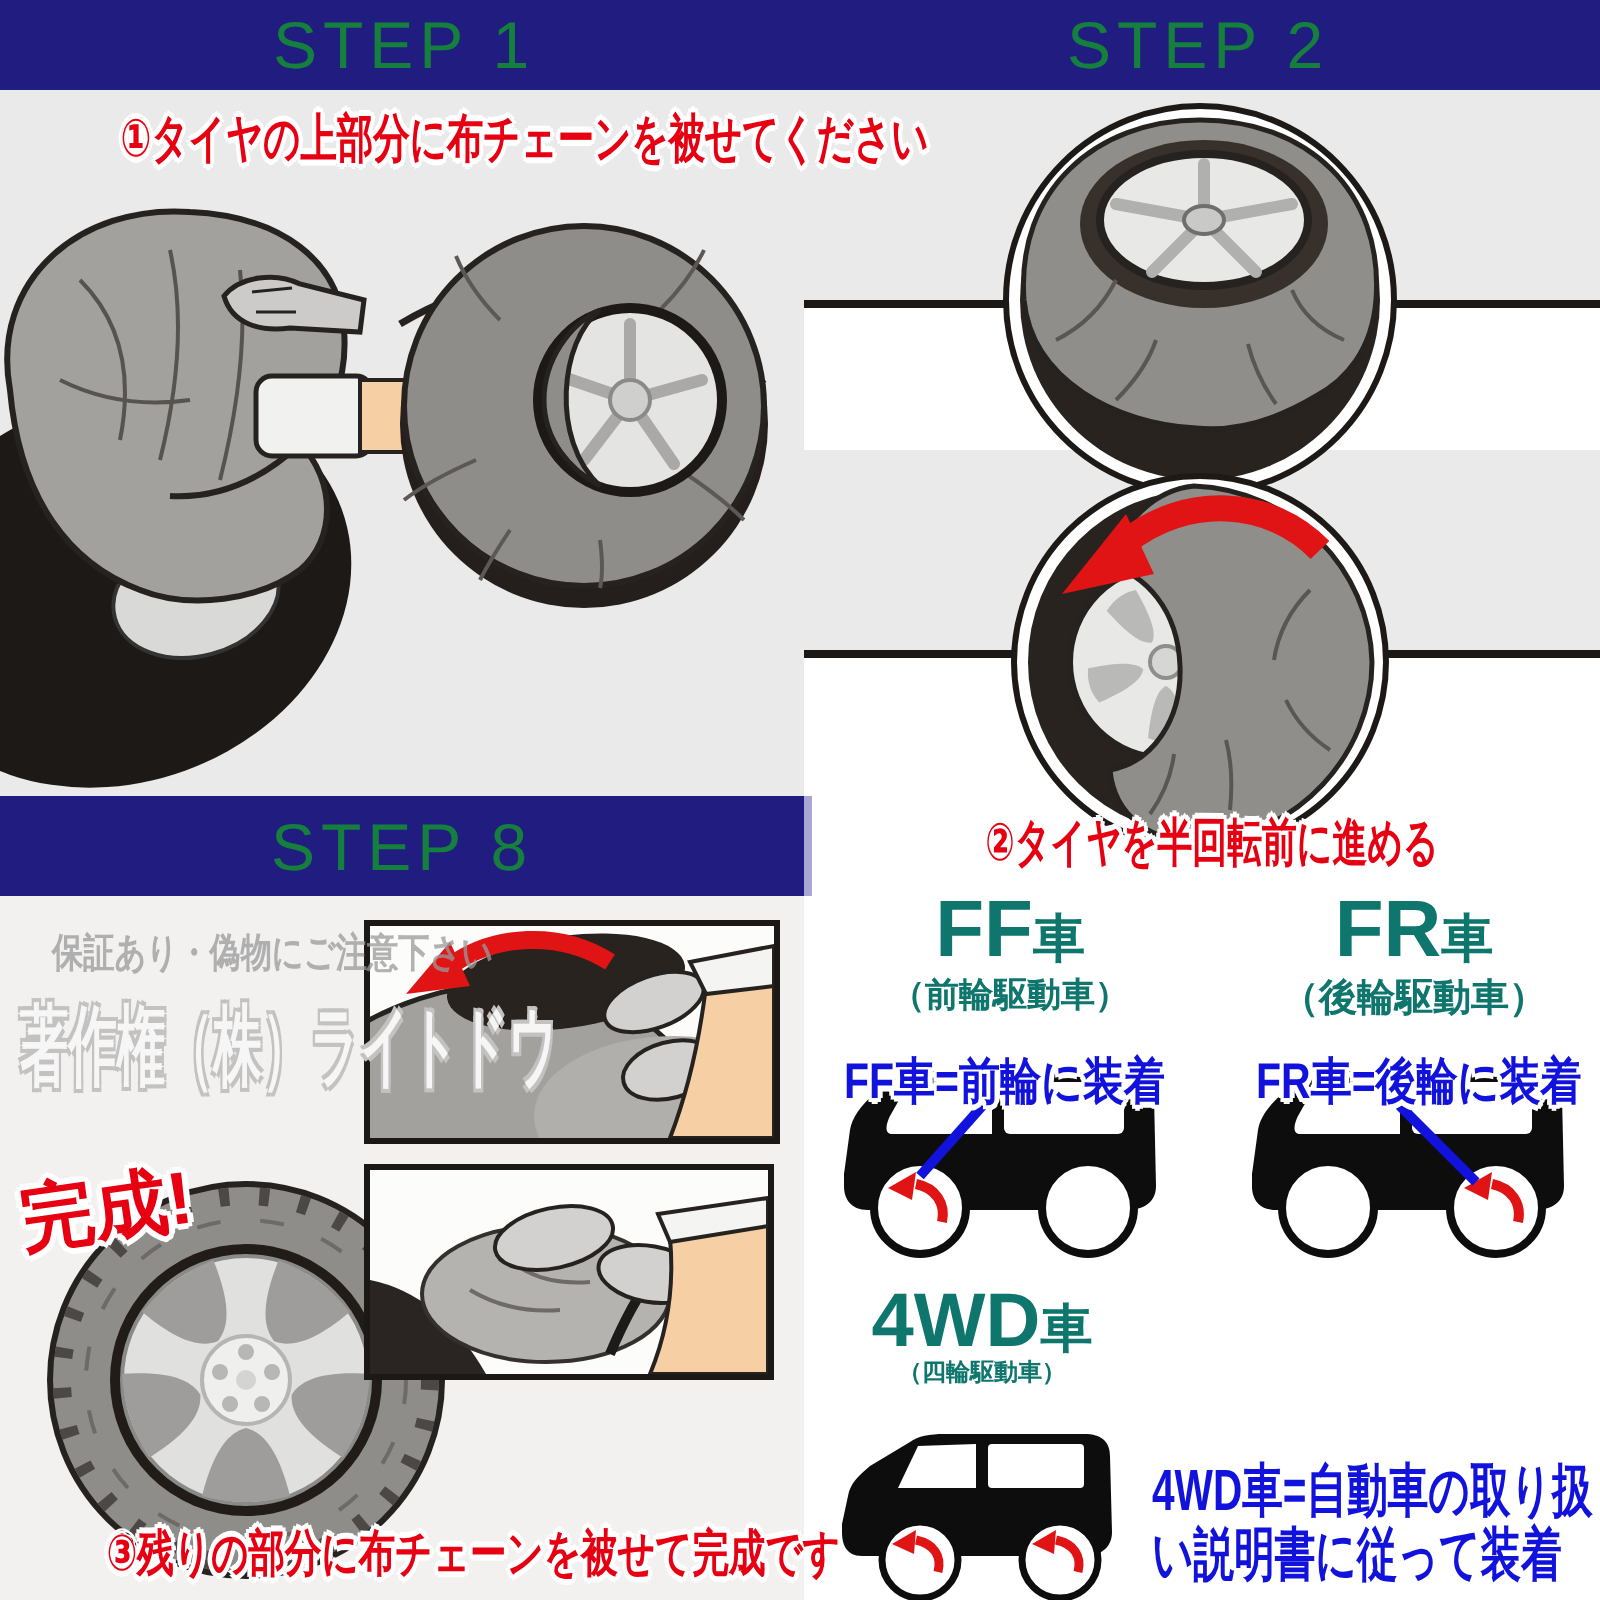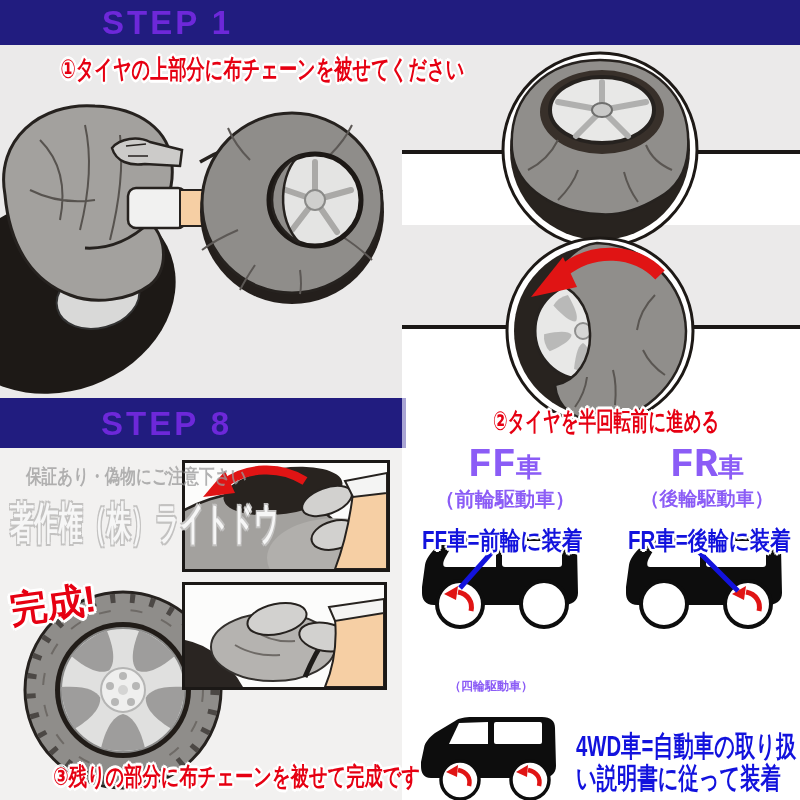--- a/index.html
+++ b/index.html
@@ -1,44 +1,45 @@
 <!DOCTYPE html>
 <html><head>
 <meta charset="utf-8">
 <style>
   html,body{margin:0;padding:0;background:#fff;}
   .page{position:relative;width:800px;height:800px;overflow:hidden;background:#fff;
         font-family:"Liberation Sans","DejaVu Sans",sans-serif;}
   .abs{position:absolute;}
   
   .banner{background:#211c7f;}
-  .banner-text{color:#6d28d9;font-weight:bold;font-size:33px;letter-spacing:3px;}
+  .banner-text{color:#15803d;font-weight:normal;font-size:33px;letter-spacing:3px;text-align:center;}
   
   .otl-red{color:#e60012;font-weight:bold;white-space:nowrap;
     text-shadow:-2px -2px 0 #fff,0 -3px 0 #fff,2px -2px 0 #fff,3px 0 0 #fff,
                 2px 2px 0 #fff,0 3px 0 #fff,-2px 2px 0 #fff,-3px 0 0 #fff;}
   .otl-blue{color:#1212dd;font-weight:bold;white-space:nowrap;
     text-shadow:-2px -2px 0 #fff,0 -3px 0 #fff,2px -2px 0 #fff,3px 0 0 #fff,
                 2px 2px 0 #fff,0 3px 0 #fff,-2px 2px 0 #fff,-3px 0 0 #fff;}
-  .black-title{color:#8b5cf6;font-weight:bold;text-align:center;white-space:nowrap;font-family:Liberation Mono, monospace;}
+  .black-title{color:#0f766e;font-weight:bold;text-align:center;white-space:nowrap;}
   .wm1{color:#9a9a9a;opacity:.75;font-weight:bold;font-size:20px;white-space:nowrap;
        transform:scaleX(.78);transform-origin:left top;}
   .wm2{color:rgba(252,252,252,.9);font-weight:bold;font-size:44px;white-space:nowrap;
        transform:scaleX(.55);transform-origin:left top;
        text-shadow:-2px -2px 0 #c3c2c1,2px -2px 0 #c3c2c1,-2px 2px 0 #c3c2c1,2px 2px 0 #c3c2c1;}
   .frame{background:#fcfcfb;border:3px solid #1b1816;box-sizing:border-box;overflow:hidden;}
   .sqz{transform-origin:center top;}
 </style>
 </head>
 <body>
 
 <div class="page">
 
   <div class="abs banner" style="left:0;top:0;width:800px;height:45px;"></div>
   <div class="abs banner-text" style="left:102px;top:4px;width:200px;">STEP 1</div>
+  <div class="abs banner-text" style="left:499px;top:4px;width:200px;">STEP 2</div>
 
   <div class="abs" style="left:0;top:45px;width:402px;height:353px;background:#ebeaea;"></div>
   <div class="abs" style="left:402px;top:45px;width:398px;height:107px;background:#ebeaea;"></div>
   <div class="abs" style="left:402px;top:150px;width:398px;height:4px;background:#1b1816;"></div>
   <div class="abs" style="left:402px;top:225px;width:398px;height:101px;background:#ebeaea;"></div>
   <div class="abs" style="left:402px;top:325px;width:398px;height:4px;background:#1b1816;"></div>
   <div class="abs" style="left:0;top:448px;width:402px;height:352px;background:#f2f1f0;"></div>
 
   <div class="abs otl-red sqz" style="left:0;top:52px;width:402px;font-size:26px;text-align:center;transform:scaleX(.7);">①タイヤの上部分に布チェーンを被せてください</div>
 
@@ -189,21 +190,21 @@
   <div class="abs wm1" style="left:26px;top:463px;z-index:5;">保証あり・偽物にご注意下さい</div>
   <div class="abs wm2" style="left:10px;top:494px;z-index:5;">著作権（株）ライトドウ</div>
 
   <div class="abs otl-red" style="left:10px;top:580px;font-size:37px;transform:rotate(-8deg);z-index:6;">完成!</div>
 
   <div class="abs otl-red sqz" style="left:0;top:760px;width:394px;font-size:25px;text-align:center;transform:scaleX(.73);z-index:6;">③残りの部分に布チェーンを被せて完成です</div>
 
   <div class="abs black-title" style="left:405px;top:443px;width:200px;font-size:40px;">
     <span>FF</span><span style="font-size:26px;">車</span>
   </div>
-  <div class="abs black-title" style="left:405px;top:486px;width:200px;font-size:20px;">（前輪駆動車）</div>
+  <div class="abs black-title" style="left:405px;top:486px;width:200px;font-size:17px;">（前輪駆動車）</div>
   <div class="abs black-title" style="left:607px;top:443px;width:200px;font-size:40px;">
     <span>FR</span><span style="font-size:26px;">車</span>
   </div>
   <div class="abs black-title" style="left:607px;top:486px;width:200px;font-size:19px;">（後輪駆動車）</div>
 
   <svg class="abs" style="left:416px;top:515px;" width="170" height="115" viewBox="0 0 170 115">
     <path d="M 6,72 L 9,50 C 10,44 14,38 22,31 C 30,24 40,20 52,20 L 146,20 C 157,20 161,25 161,33
              L 162,78 C 162,86 156,90 147,90 L 18,90 C 9,90 6,84 6,78 Z" fill="#0d0d0d"></path>
     <path d="M 38,27 L 80,26 L 80,52 L 30,52 C 26,52 27,47 29,43 Z" fill="#fff"></path>
     <rect x="86" y="26" width="60" height="26" rx="3" fill="#fff"></rect>
@@ -229,20 +230,23 @@
   </svg>
 
   <svg class="abs" style="left:402px;top:448px;z-index:5;pointer-events:none;" width="398" height="352" viewBox="0 0 398 352">
     <line x1="90" y1="104" x2="58" y2="140" stroke="#1212dd" stroke-width="5"></line>
     <line x1="297" y1="104" x2="336" y2="143" stroke="#1212dd" stroke-width="5"></line>
   </svg>
 
   <div class="abs otl-blue" style="left:422px;top:524px;font-size:25px;transform:scaleX(.82);transform-origin:left top;z-index:6;">FF車=前輪に装着</div>
   <div class="abs otl-blue" style="left:628px;top:524px;font-size:25px;transform:scaleX(.82);transform-origin:left top;z-index:6;">FR車=後輪に装着</div>
 
+  <div class="abs black-title" style="left:401px;top:640px;width:180px;font-size:38px;">
+    <span>4WD</span><span style="font-size:26px;">車</span>
+  </div>
   <div class="abs black-title" style="left:401px;top:678px;width:180px;font-size:12px;">（四輪駆動車）</div>
 
   <svg class="abs" style="left:416px;top:700px;" width="150" height="100" viewBox="0 0 150 100">
     <path d="M 5,62 L 8,48 C 9,42 13,38 19,33 L 39,21 C 43,18 49,17 56,17 L 126,17 C 135,17 139,21 139,28
              L 140,66 C 140,74 134,78 126,78 L 15,78 C 7,78 5,72 5,66 Z" fill="#0d0d0d"></path>
     <path d="M 43,23 L 72,22 L 72,44 L 33,44 Z" fill="#fff"></path>
     <rect x="78" y="22" width="48" height="22" rx="2" fill="#fff"></rect>
     <circle cx="44" cy="80" r="19" fill="#fff" stroke="#0d0d0d" stroke-width="3.5"></circle>
     <circle cx="114" cy="80" r="19" fill="#fff" stroke="#0d0d0d" stroke-width="3.5"></circle>
     <g transform="translate(44,80)">

